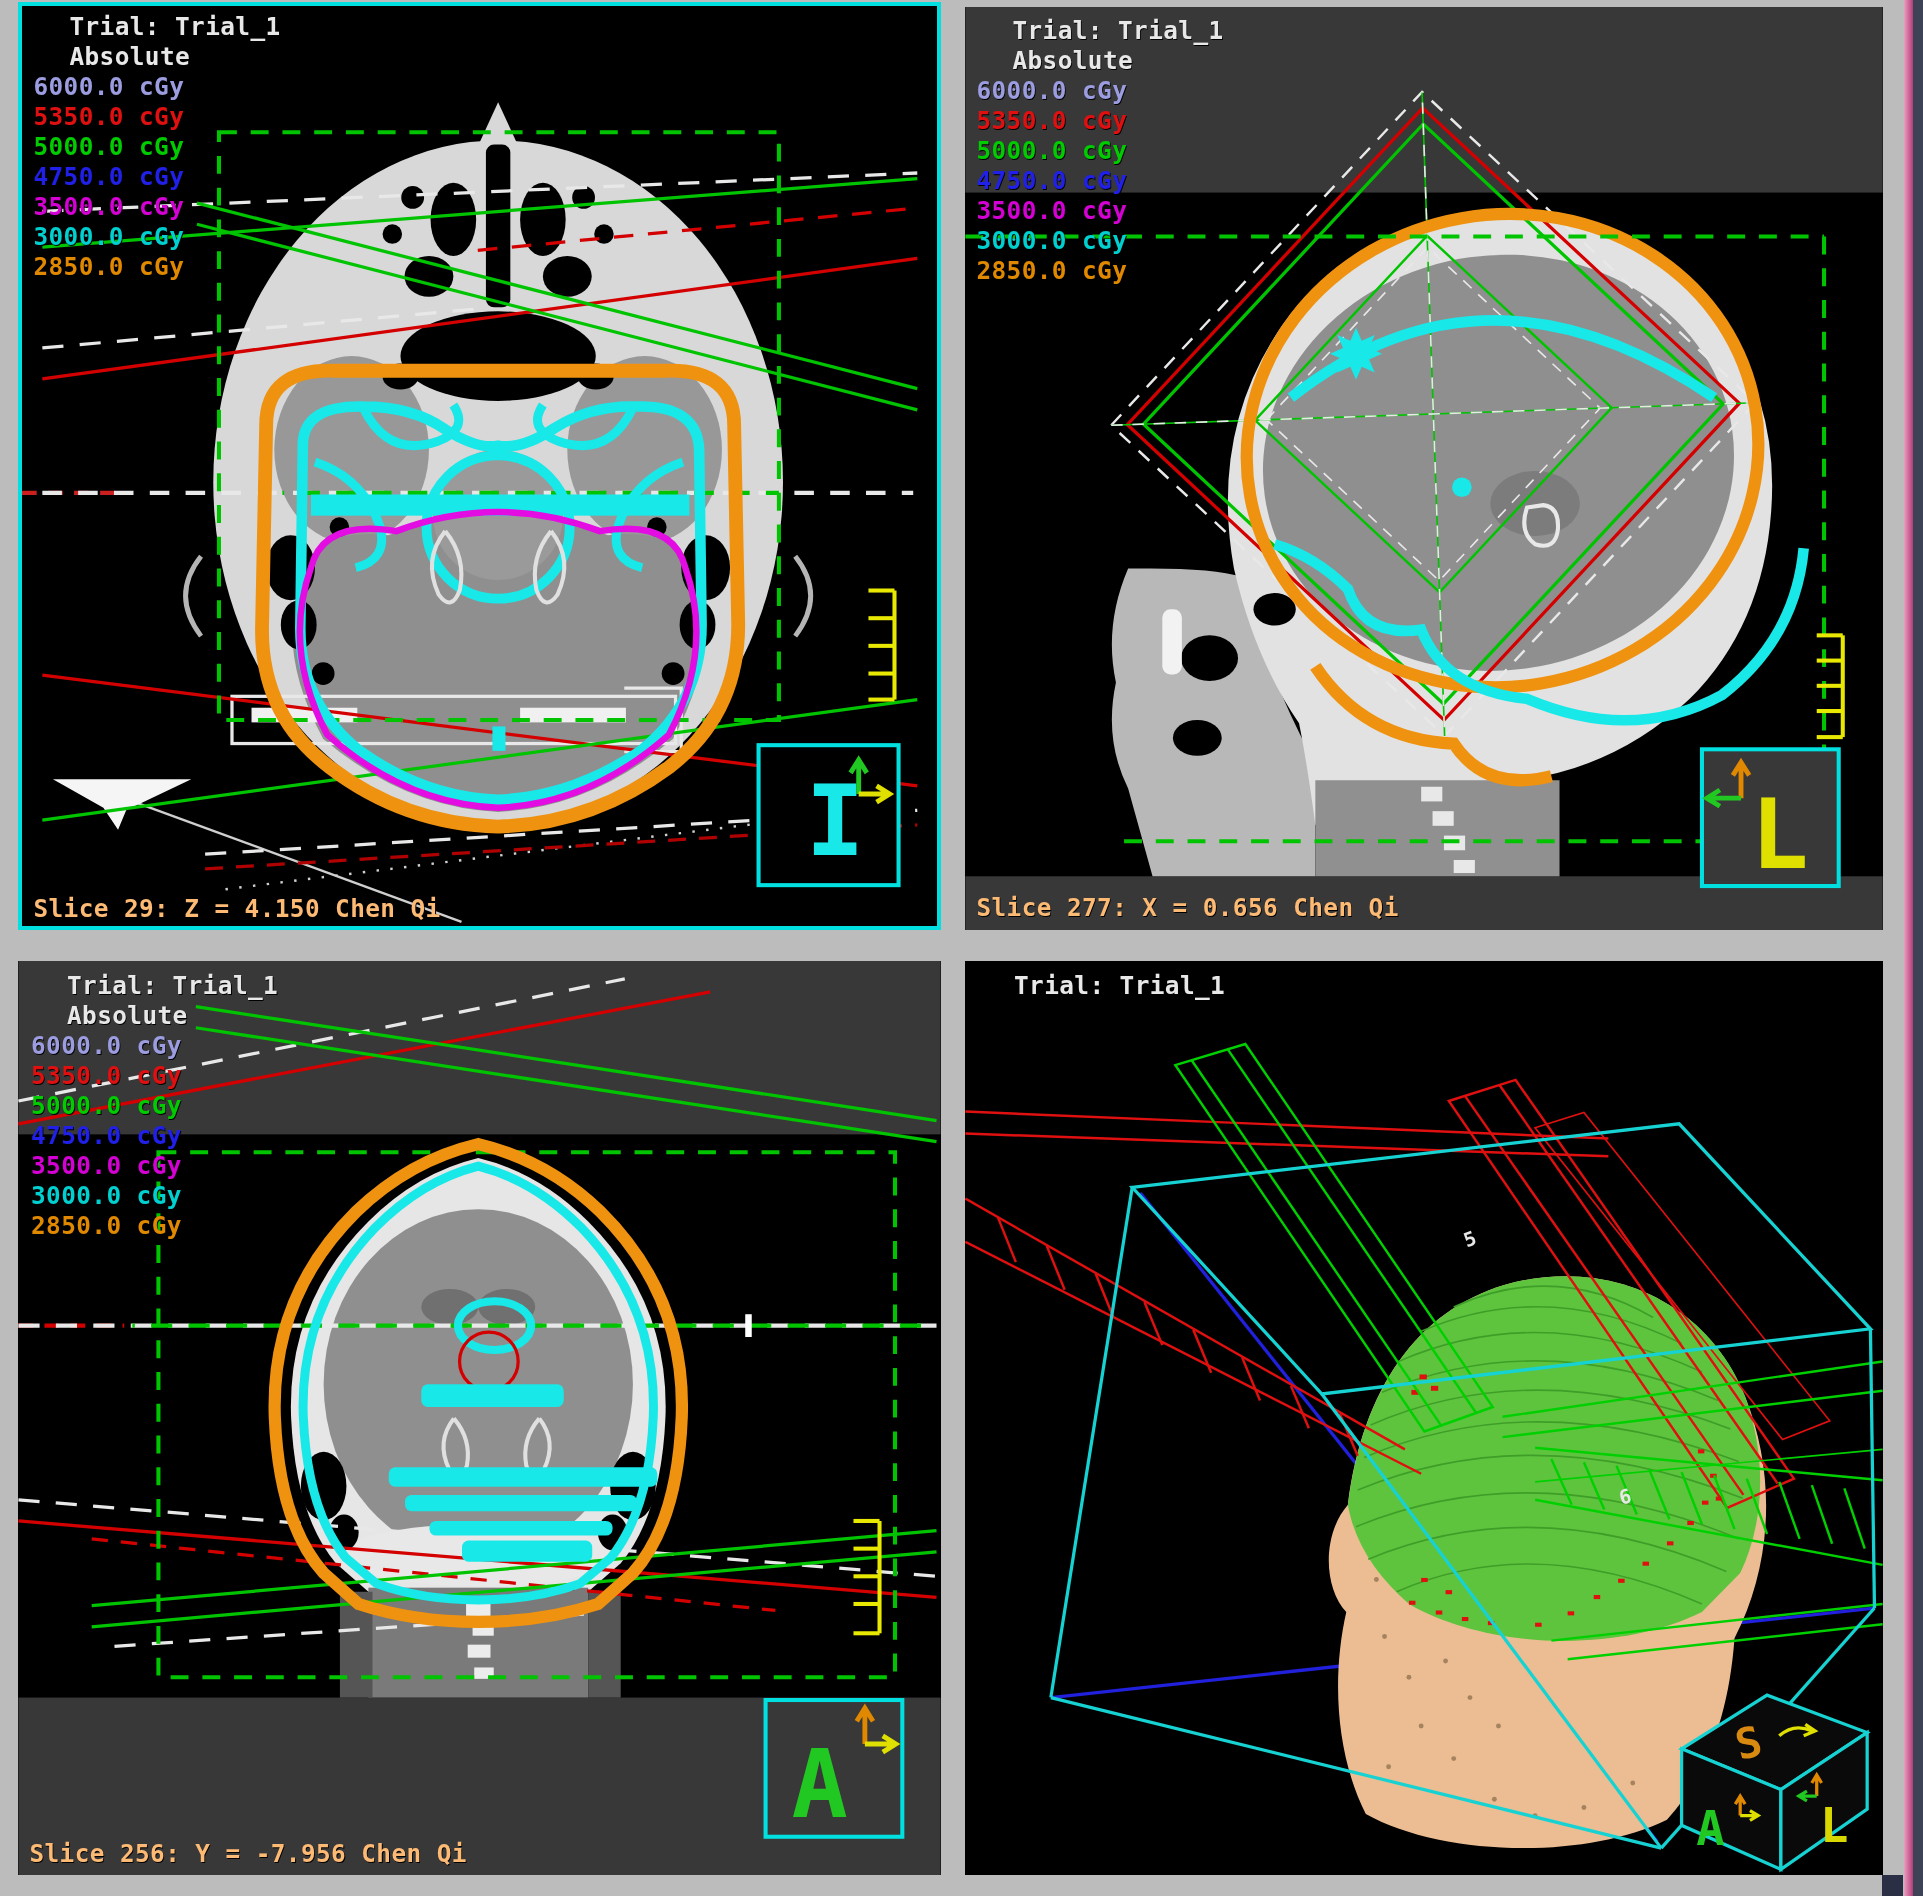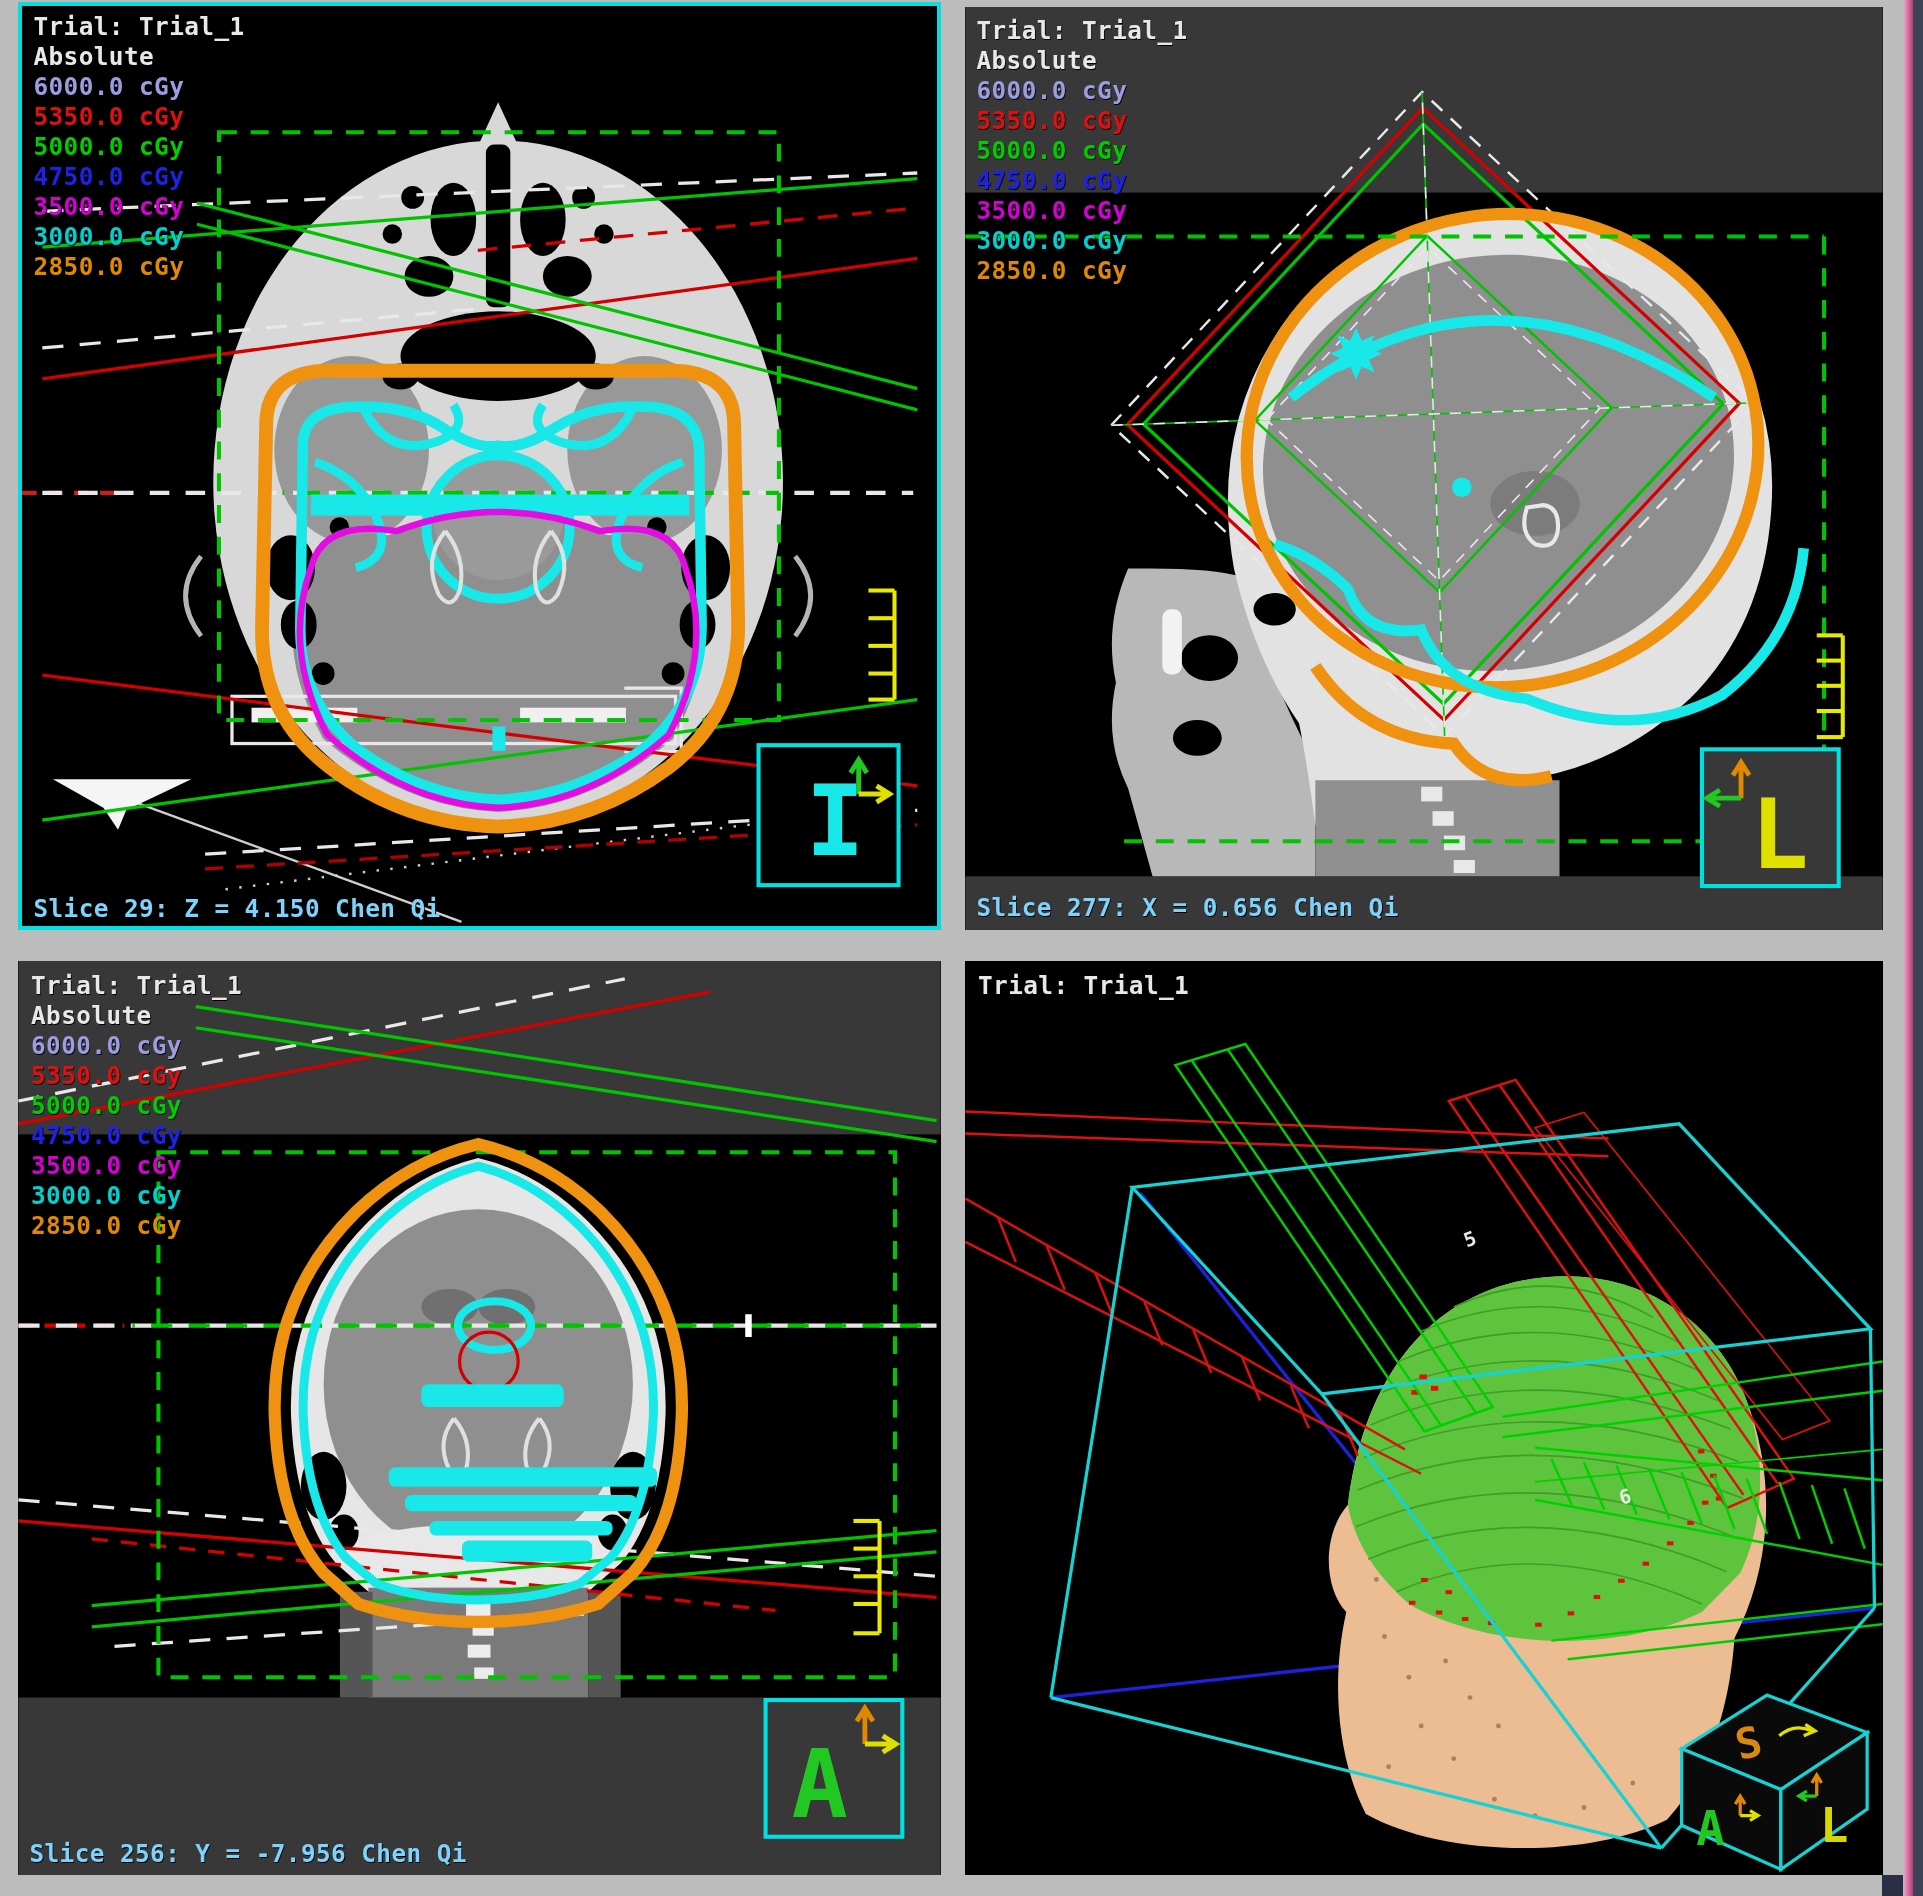--- a/index.html
+++ b/index.html
@@ -6,22 +6,22 @@
   .screen{position:relative;width:1923px;height:1896px;background:#bcbcbc;overflow:hidden;
           font-family:"DejaVu Sans Mono", monospace;}
   .vp{position:absolute;background:#000;overflow:hidden;}
   #vp-axial{left:18px;top:1.6px;width:923px;height:928px;border:4.1px solid #00e0e0;box-sizing:border-box;}
   #vp-sagittal{left:965px;top:6.5px;width:918px;height:923px;}
   #vp-coronal{left:18px;top:961px;width:923px;height:914px;}
   #vp-3d{left:965px;top:961px;width:918px;height:914px;}
   .t{font:bold 24.4px "DejaVu Sans Mono", monospace;letter-spacing:0.4px;white-space:pre;
      text-shadow:0.8px 0.8px 0 #000;line-height:30px;}
   .legend{position:absolute;z-index:5;}
-  .white{color:#e8e8e8;}
-  .slice-label{position:absolute;z-index:5;color:#7dd3fc;}
+  .white{color:#e8e8e8;margin-left:36px;}
+  .slice-label{position:absolute;z-index:5;color:#fdba74;}
   svg{position:absolute;left:0;top:0;}
   .strip{position:absolute;top:0;height:1896px;}
 </style>
 </head>
 <body>
 
 <div class="screen">
 
   <div class="vp" id="vp-axial">
     <svg width="914" height="920" viewBox="0 0 1123 1130">

